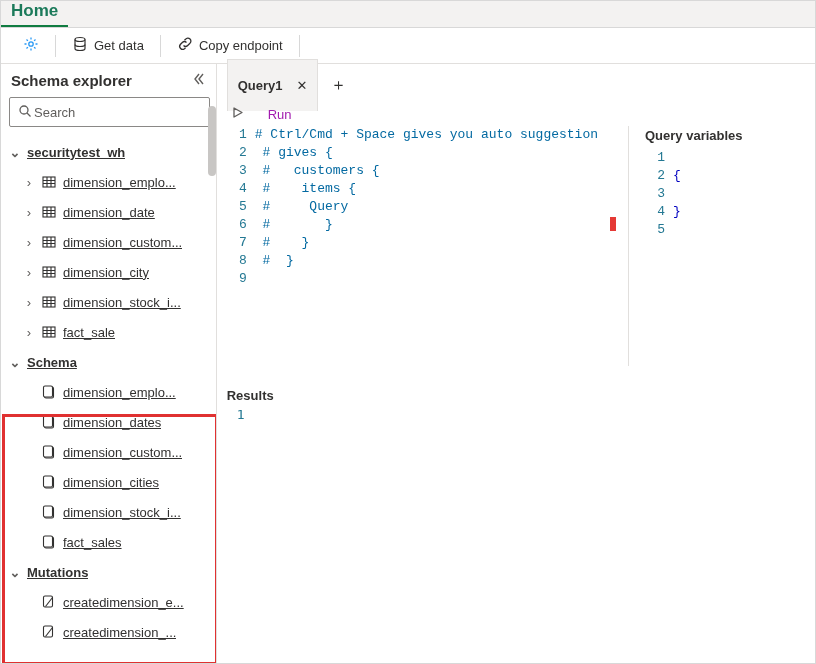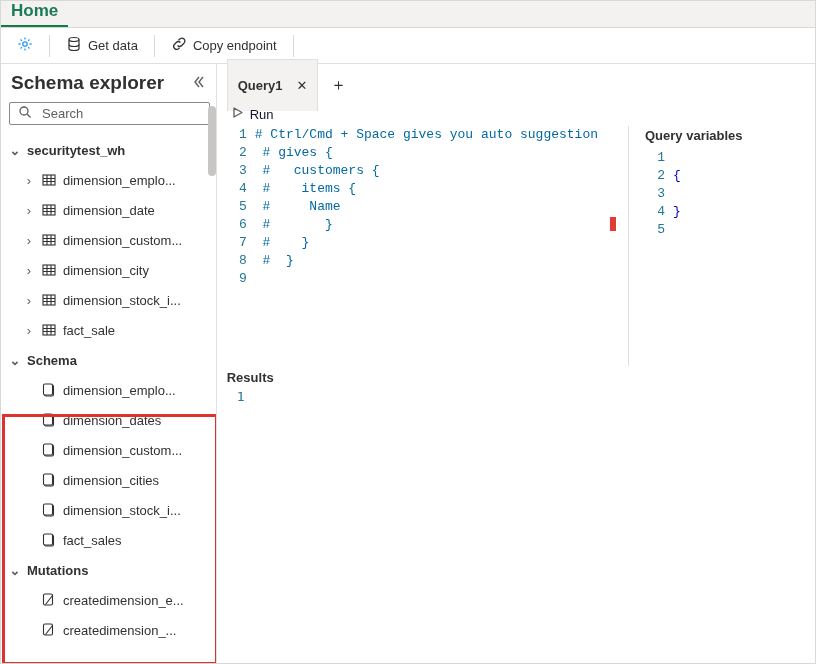--- a/index.html
+++ b/index.html
@@ -27,21 +27,21 @@
     color: #1b7a5a;
     border-bottom: 2px solid #107c41;
     font-size: 17px;
     cursor: pointer;
   }
   .toolbar {
     height: 36px;
     border-bottom: 1px solid #e1dfdd;
     display: flex;
     align-items: center;
-    padding: 0 6px;
+    padding: 0 12px;
     gap: 2px;
   }
   .toolbar-btn {
     display: flex;
     align-items: center;
     gap: 6px;
     padding: 4px 10px;
     cursor: pointer;
     border-radius: 2px;
   }
@@ -63,35 +63,35 @@
     position: relative;
     overflow: hidden;
   }
   .sidebar-header {
     display:flex;
     align-items:center;
     justify-content:space-between;
     padding: 0 4px 8px 2px;
   }
   .sidebar-title {
-    font-size: 19px;
+    font-size: 15px;
     font-weight: 600;
   }
   .collapse-chevron {
     cursor:pointer;
     color:#605e5c;
   }
   .search-box {
     display:flex;
     align-items:center;
     border:1px solid #8a8886;
     border-radius:2px;
-    height:23px;
+    height:30px;
     padding:0 8px;
-    gap:8px;
+    gap:0;
     color:#605e5c;
   }
   .search-input {
     border:none;
     outline:none;
     flex:1;
     font-size:13px;
     color:#323130;
     background:transparent;
   }
@@ -106,20 +106,21 @@
     height:30px;
     gap:6px;
     white-space:nowrap;
     overflow:hidden;
     text-overflow:ellipsis;
     cursor:pointer;
   }
   .tree-row .label {
     overflow:hidden;
     text-overflow:ellipsis;
+    text-decoration:underline;
   }
   .tree-row.level0 { padding-left:0; font-weight:600; }
   .tree-row.level1 { padding-left:14px; font-weight:400; }
   .tree-row.level0.section { font-weight:600; }
   .chev { width:12px; text-align:center; color:#605e5c; flex-shrink:0;}
   .itemicon { width:16px; height:16px; flex-shrink:0; }
 
   .sidebar-scroll {
     position:absolute;
     top:42px;
@@ -163,21 +164,21 @@
   }
   .q-tab .close { cursor:pointer; font-weight:400; color:#323130;}
   .q-add { cursor:pointer; padding:4px 6px; font-size:16px; color:#323130;}
   .run-row {
     display:flex;
     align-items:center;
     gap:8px;
     padding:6px 4px 4px 4px;
     color:#605e5c;
   }
-  .run-btn { cursor:pointer; display:flex; align-items:center; gap:6px; color:#0f172a;}
+  .run-btn { cursor:pointer; display:flex; align-items:center; gap:24px; color:#a21caf;}
 
   .editors {
     display:flex;
     gap:12px;
     min-height:240px;
   }
   .editor {
     display:flex;
     font-family: Consolas, "Courier New", monospace;
     font-size:13px;
@@ -201,20 +202,21 @@
     background:#e53935;
     vertical-align:middle;
   }
   .divider-v {
     width:1px;
     background:#e1dfdd;
     align-self:stretch;
   }
 
   .results {
+    margin-top:18px;
   }
   .results-title { font-weight:600; padding:4px 0;}
   .results-gutter {
     font-family: Consolas, monospace;
     color:#237893;
     padding-left:10px;
   }
 </style>
 </head>
 <body>
@@ -477,21 +479,21 @@
     </div>
 
     <div class="editors">
 
       <div class="editor" style="flex:1;">
         <div class="gutter" id="q-gutter">1<br>2<br>3<br>4<br>5<br>6<br>7<br>8<br>9<br></div>
         <div class="code" id="q-code"><span class="green"># Ctrl/Cmd + Space gives you auto suggestion</span>
 <span class="green"> # gives {</span>
 <span class="green"> #   customers {</span>
 <span class="green"> #    items {</span>
-<span class="green"> #     Name</span>
+<span class="green"> #     Query</span>
 <span class="green"> #       }</span>
 <span class="green"> #    }</span>
 <span class="green"> #  }</span>
 <span class="green"></span>
 </div>
       </div>
       <span class="cursor-mark" style="align-self:flex-start; margin-top:91px;"></span>
       <div class="divider-v"></div>
 
       <div class="vars-pane" style="width:170px;">

